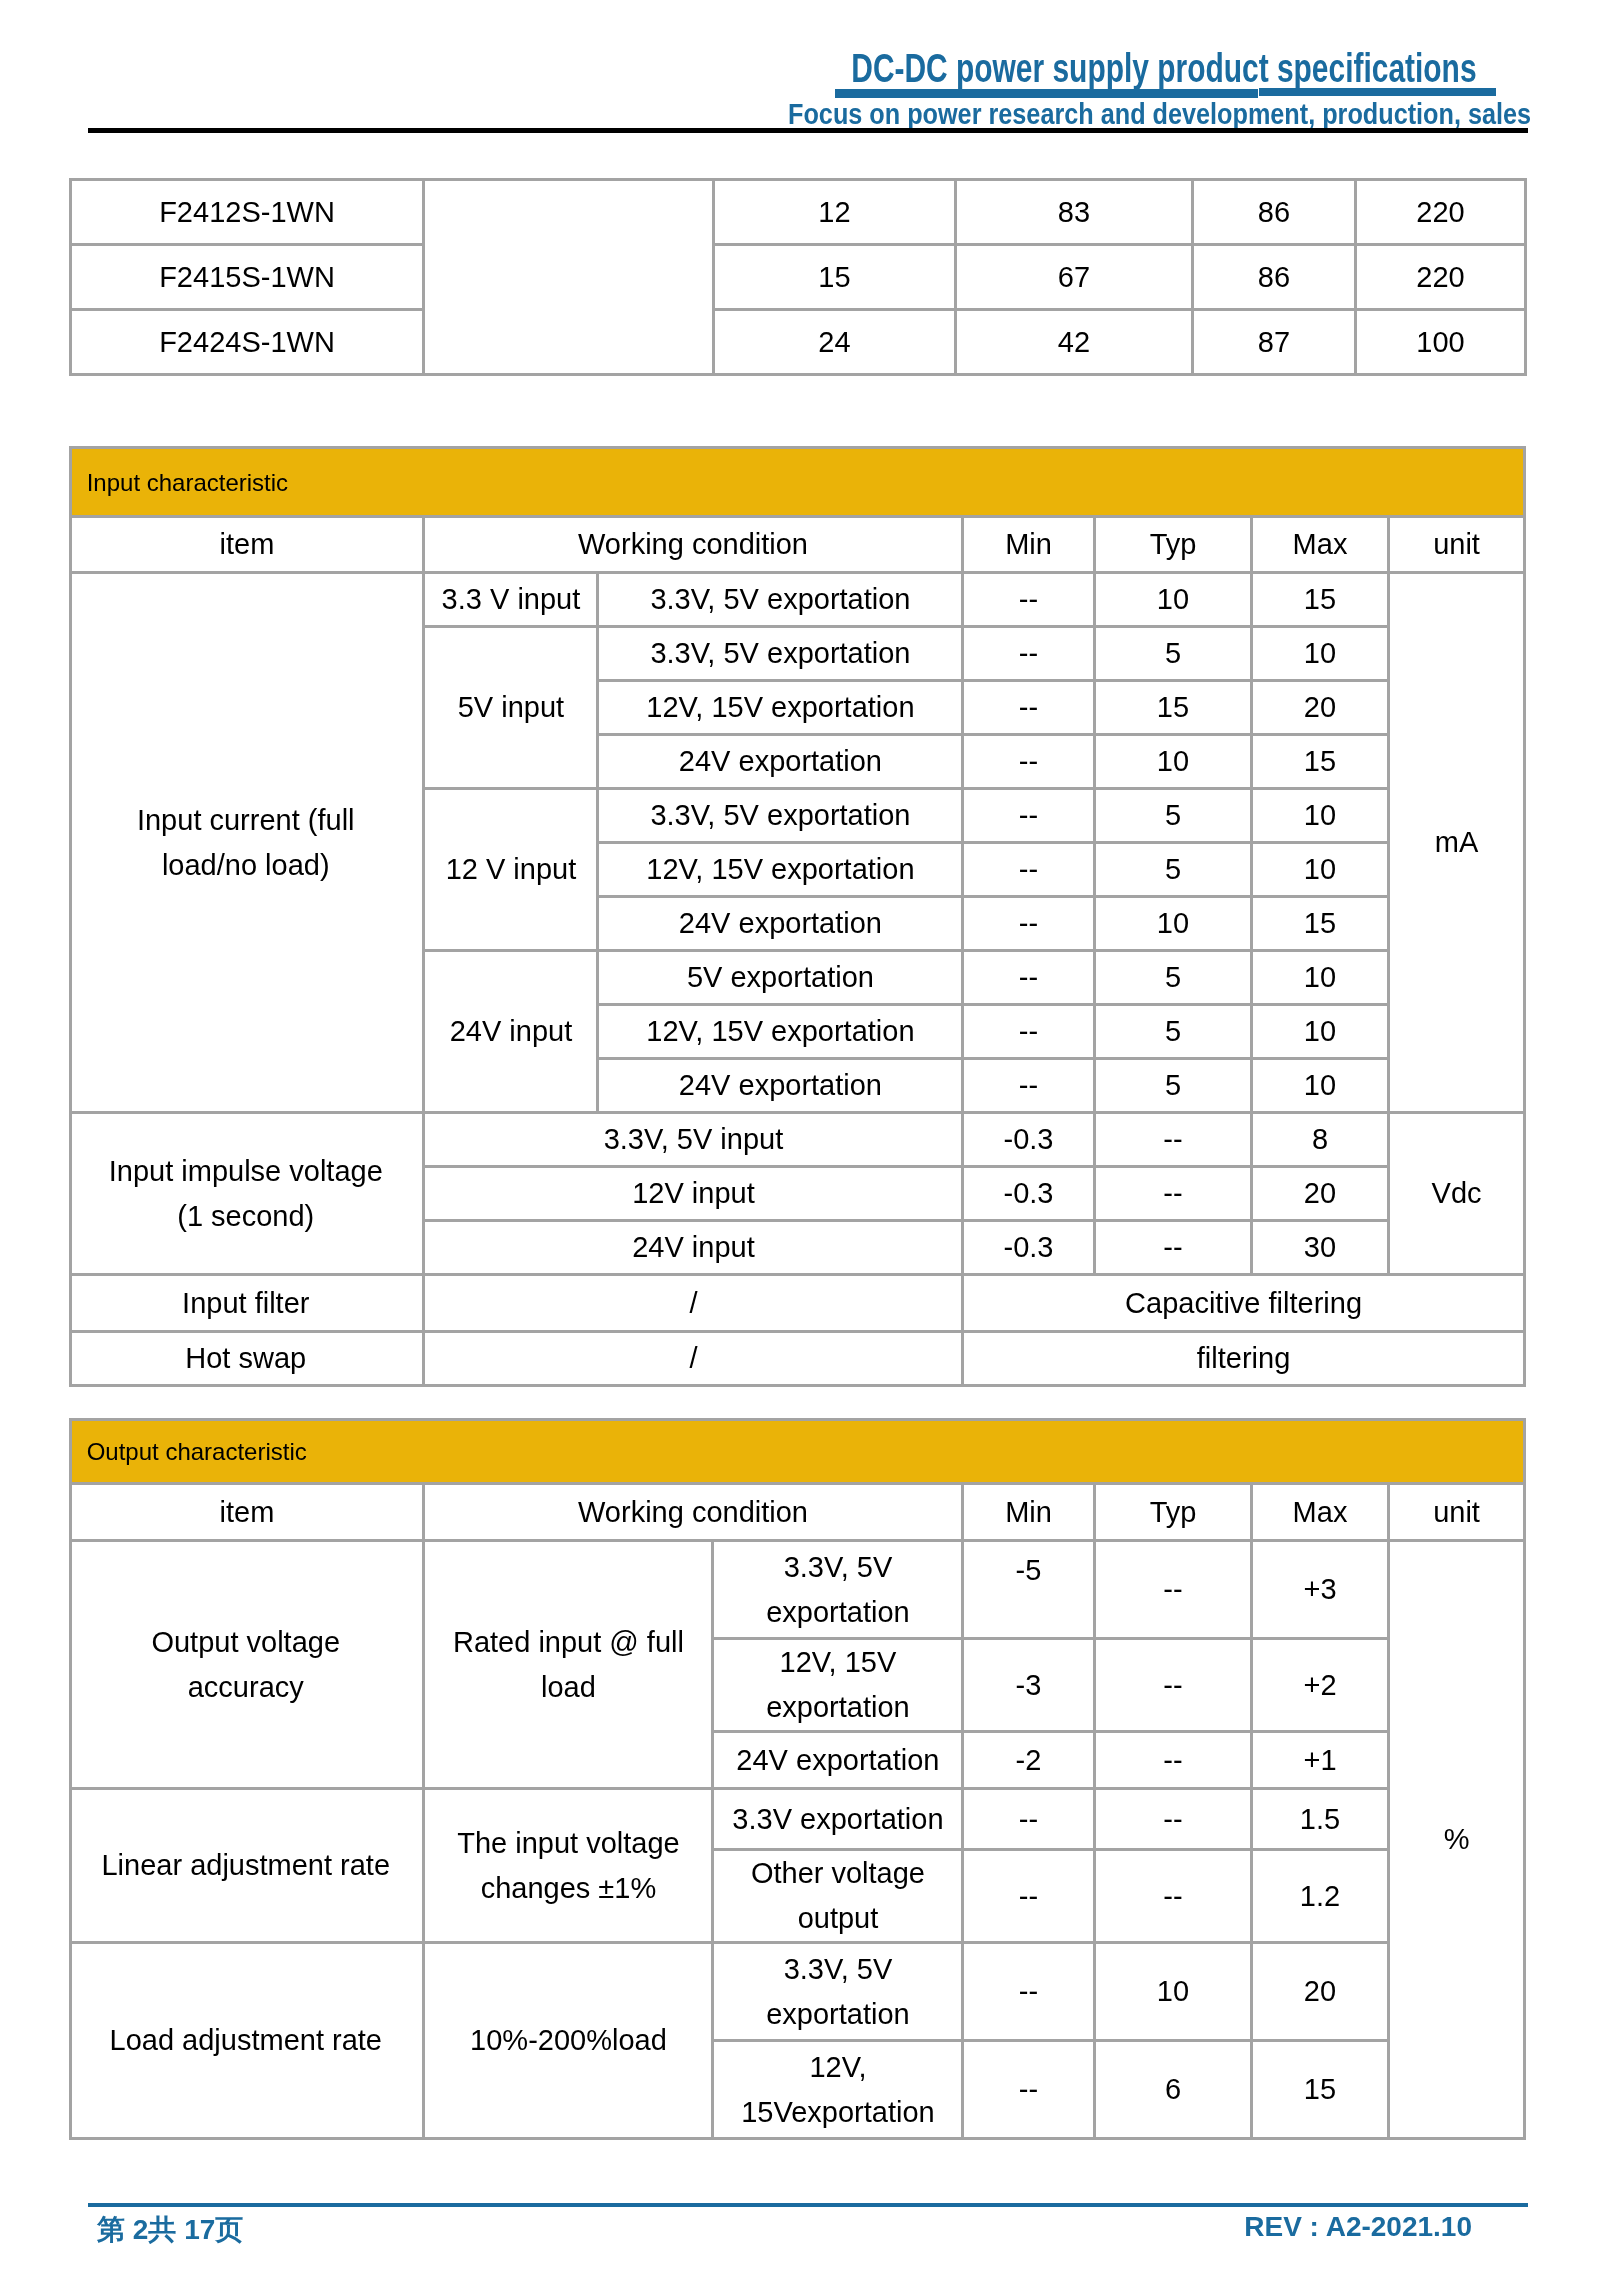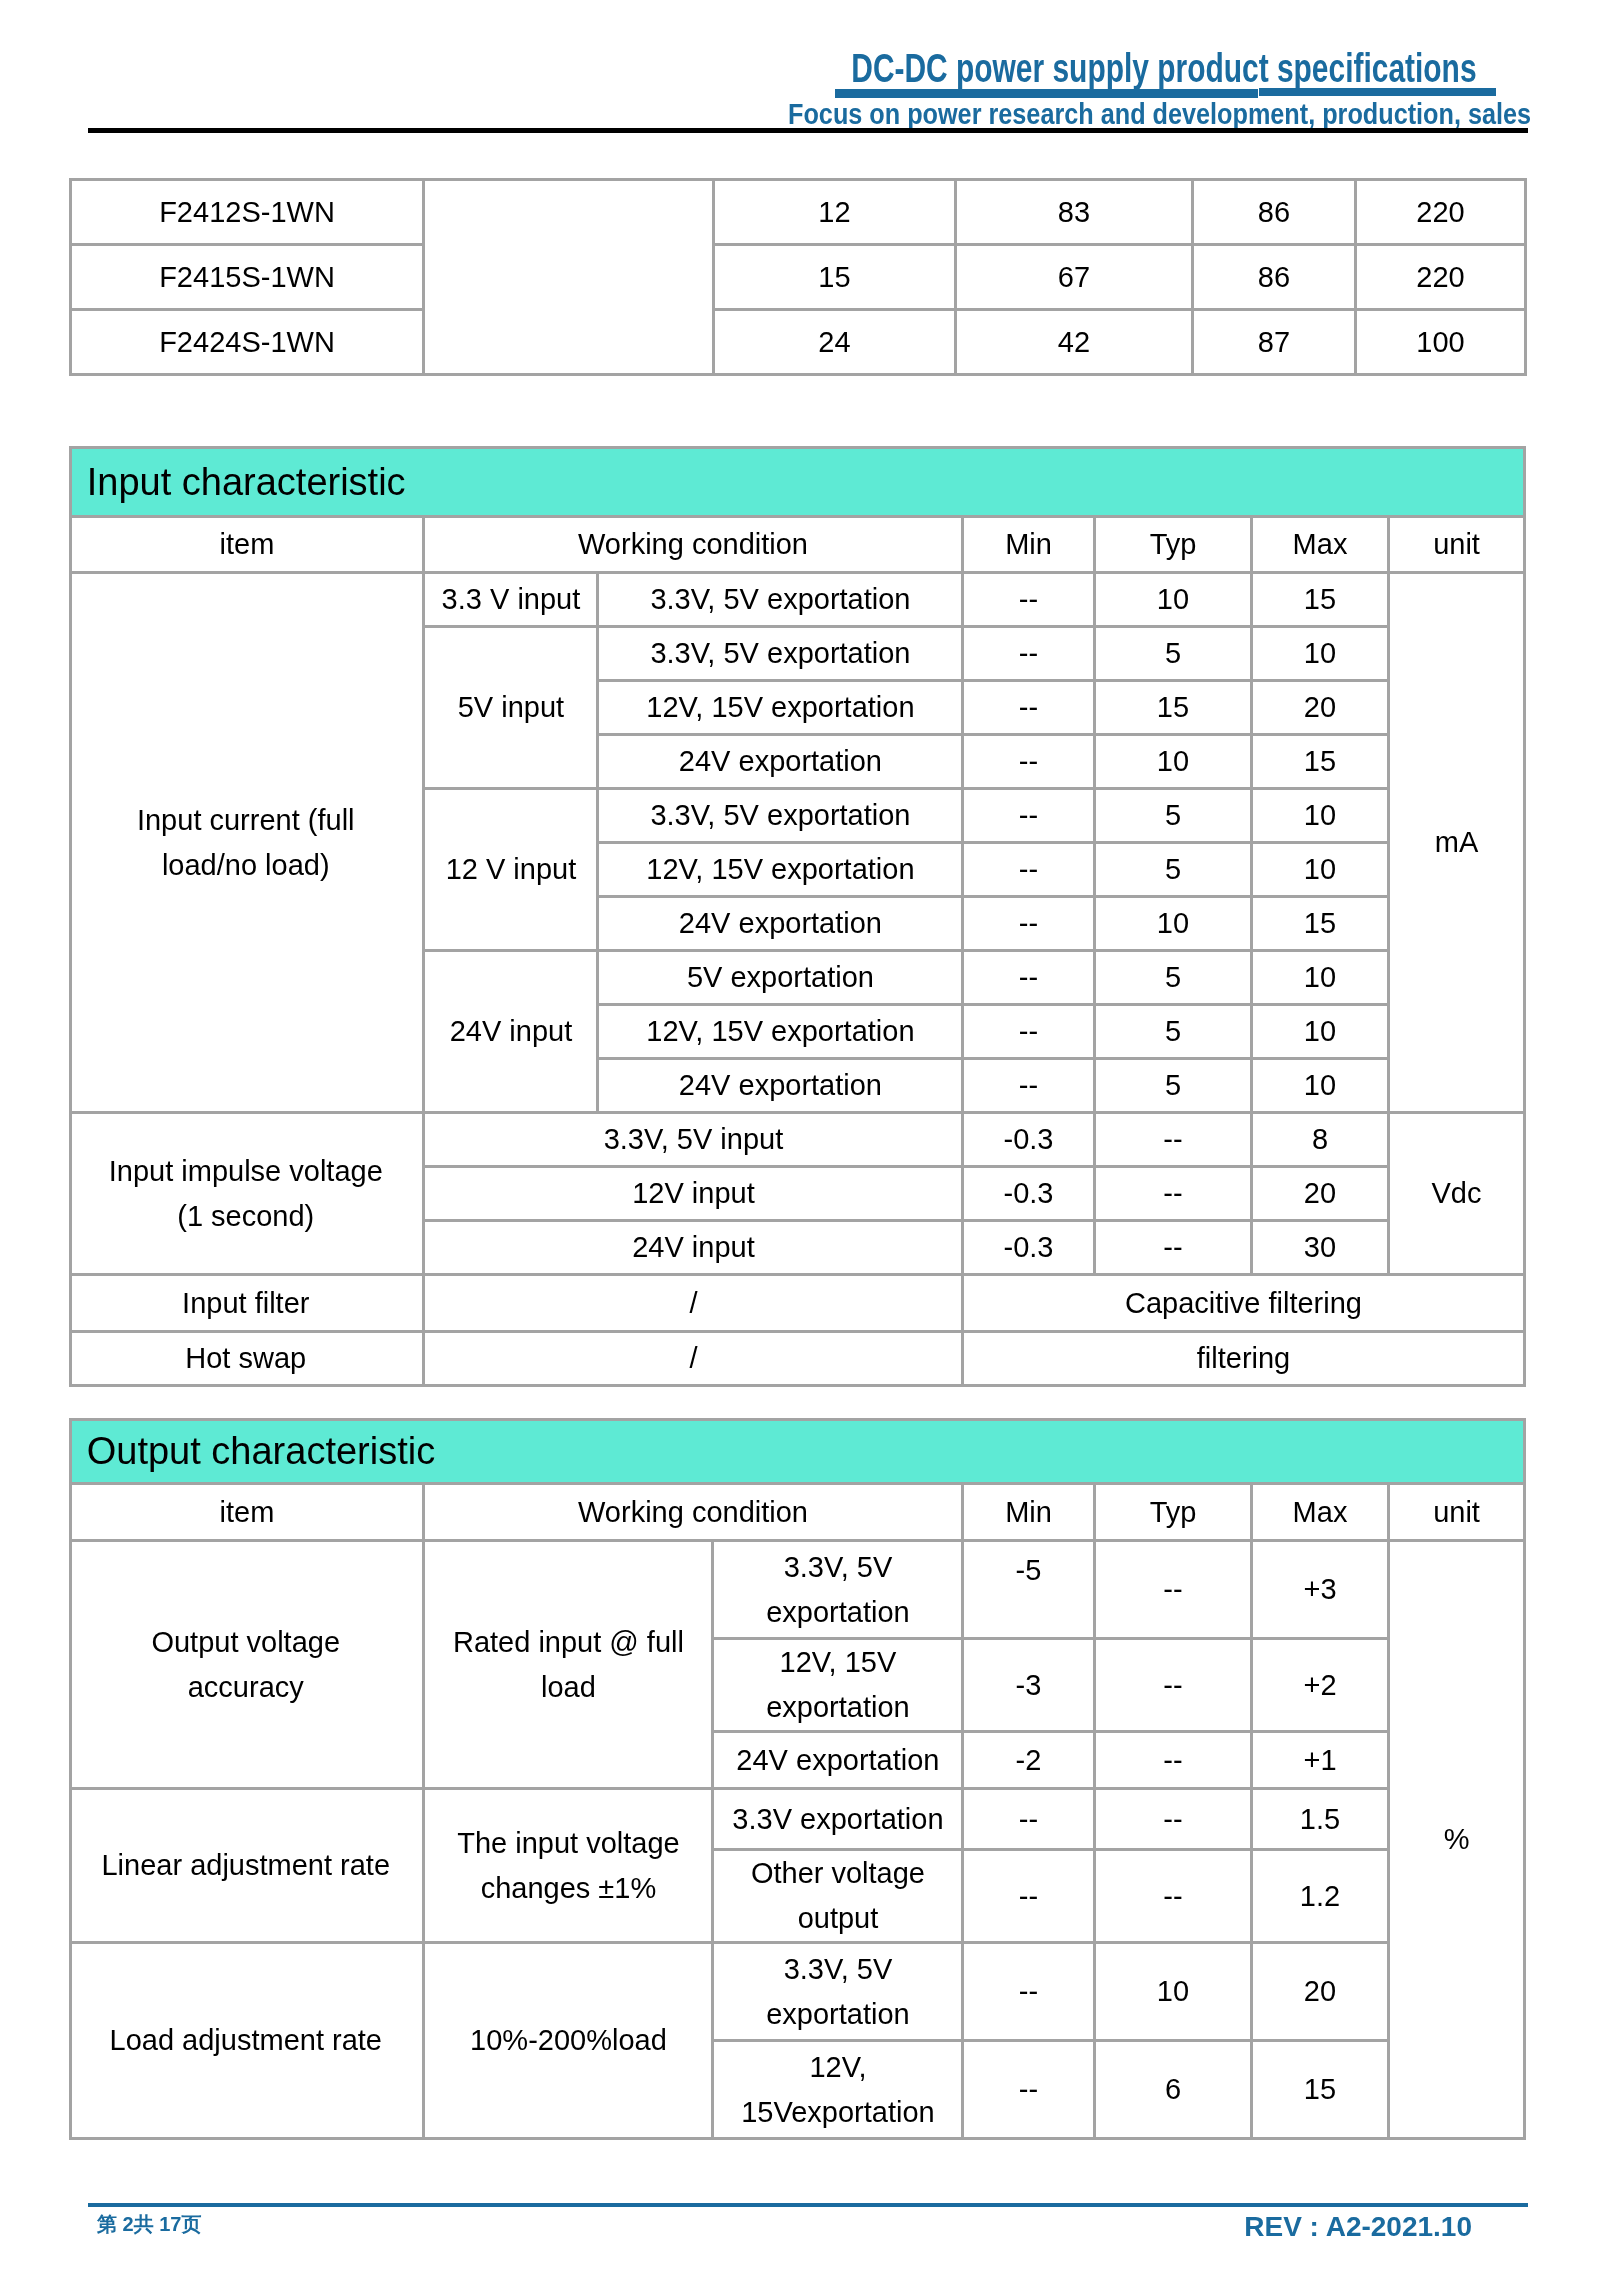--- a/index.html
+++ b/index.html
@@ -67,42 +67,42 @@
     text-align: center;
     vertical-align: middle;
     line-height: 45px;
     padding: 0 3.9px;
     overflow: hidden;
     word-wrap: normal;
   }
   .tl { text-align: center; padding: 0 11.8px 0 12.7px; }
   .item { padding-right: 22.5px; padding-left: 20px; }
   tr.band td {
-    background: #5eead4;
+    background: #eab308;
     text-align: left;
     padding-left: 14.7px;
-    font-size: 38px;
+    font-size: 24px;
   }
   .va-top { vertical-align: top; padding-top: 5.9px; }
 
   #model-table  { left: 69px; top: 178px;  width: 1455px; height: 194px; }
   #input-table  { left: 69px; top: 446px;  width: 1455px; height: 936px; }
   #output-table { left: 69px; top: 1418px; width: 1455px; height: 714px; }
 
   
   .footer-rule {
     position: absolute;
     left: 88px; top: 2203px;
     width: 1440px; height: 3.9px;
     background: #1a6b9f;
   }
   .page-info {
     position: absolute;
     left: 97px; top: 2211px;
-    font-size: 20px;
+    font-size: 28px;
     font-weight: bold;
     color: #1a6b9f;
   }
   .revision {
     position: absolute;
     top: 2211px; right: 149px;
     font-size: 28px;
     font-weight: bold;
     color: #1a6b9f;
   }

